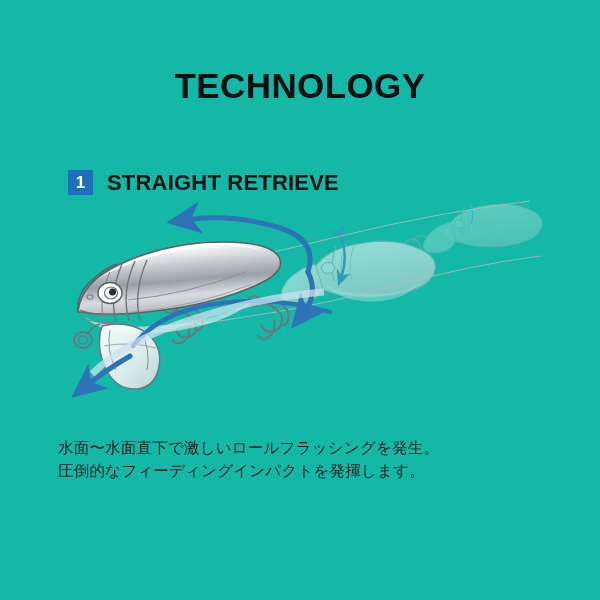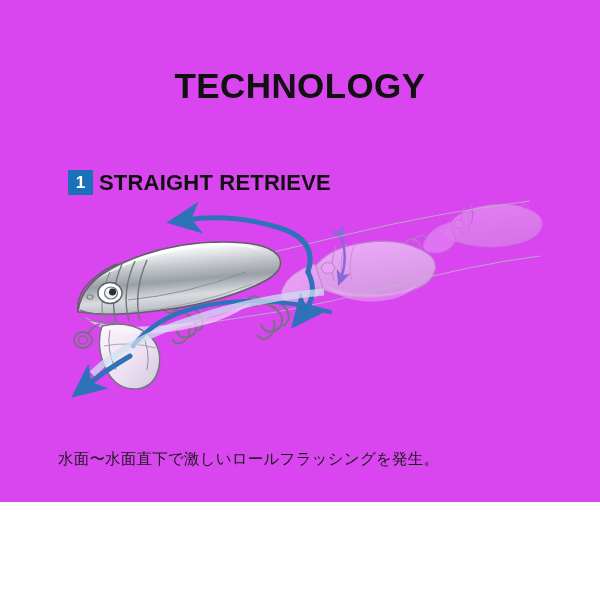--- a/index.html
+++ b/index.html
@@ -7,22 +7,22 @@
     margin: 0;
     padding: 0;
     background: #ffffff;
   }
   body {
     font-family: "Liberation Sans", "DejaVu Sans", sans-serif;
   }
   #page {
     position: relative;
     width: 600px;
-    height: 502px;
-    background: #d946ef;
+    height: 600px;
+    background: #14b8a6;
     overflow: hidden;
   }
 
   
   #page-title {
     position: absolute;
     top: 68px;
     left: 0;
     width: 600px;
     text-align: center;
@@ -49,21 +49,21 @@
     color: #ffffff;
     font-size: 17px;
     font-weight: bold;
     display: flex;
     align-items: center;
     justify-content: center;
     line-height: 1;
     flex: none;
   }
   #section-title {
-    margin-left: 6px;
+    margin-left: 14px;
     font-size: 22px;
     font-weight: bold;
     color: #111111;
     letter-spacing: 0.2px;
     line-height: 1;
     white-space: nowrap;
   }
 
   
   #illustration {
@@ -71,21 +71,21 @@
     top: 160px;
     left: 40px;
     width: 530px;
     height: 260px;
   }
   #illustration svg { display: block; }
 
   
   #caption {
     position: absolute;
-    top: 448px;
+    top: 437px;
     left: 58px;
     width: 500px;
     font-family: "DejaVu Sans", "Liberation Sans", sans-serif;
     font-size: 15.5px;
     line-height: 23px;
     color: #1a1a1a;
     letter-spacing: 0.2px;
   }
   #caption div { white-space: nowrap; }
 </style>
@@ -265,15 +265,16 @@
 
         <path d="M90,196 q-24,14 -44,30" stroke-width="5" stroke-linecap="round" marker-end="url(#arrowBlue)"></path>
       </g>
 
       <path d="M52,214 q34,-34 104,-56 q66,-21 128,-26" fill="none" stroke="#cfe0ef" stroke-width="7" opacity="0.75"></path>
     </svg>
   </div>
 
   <div id="caption">
     <div>水面〜水面直下で激しいロールフラッシングを発生。</div>
+    <div>圧倒的なフィーディングインパクトを発揮します。</div>
   </div>
 
 </div>
 
 </body></html>

